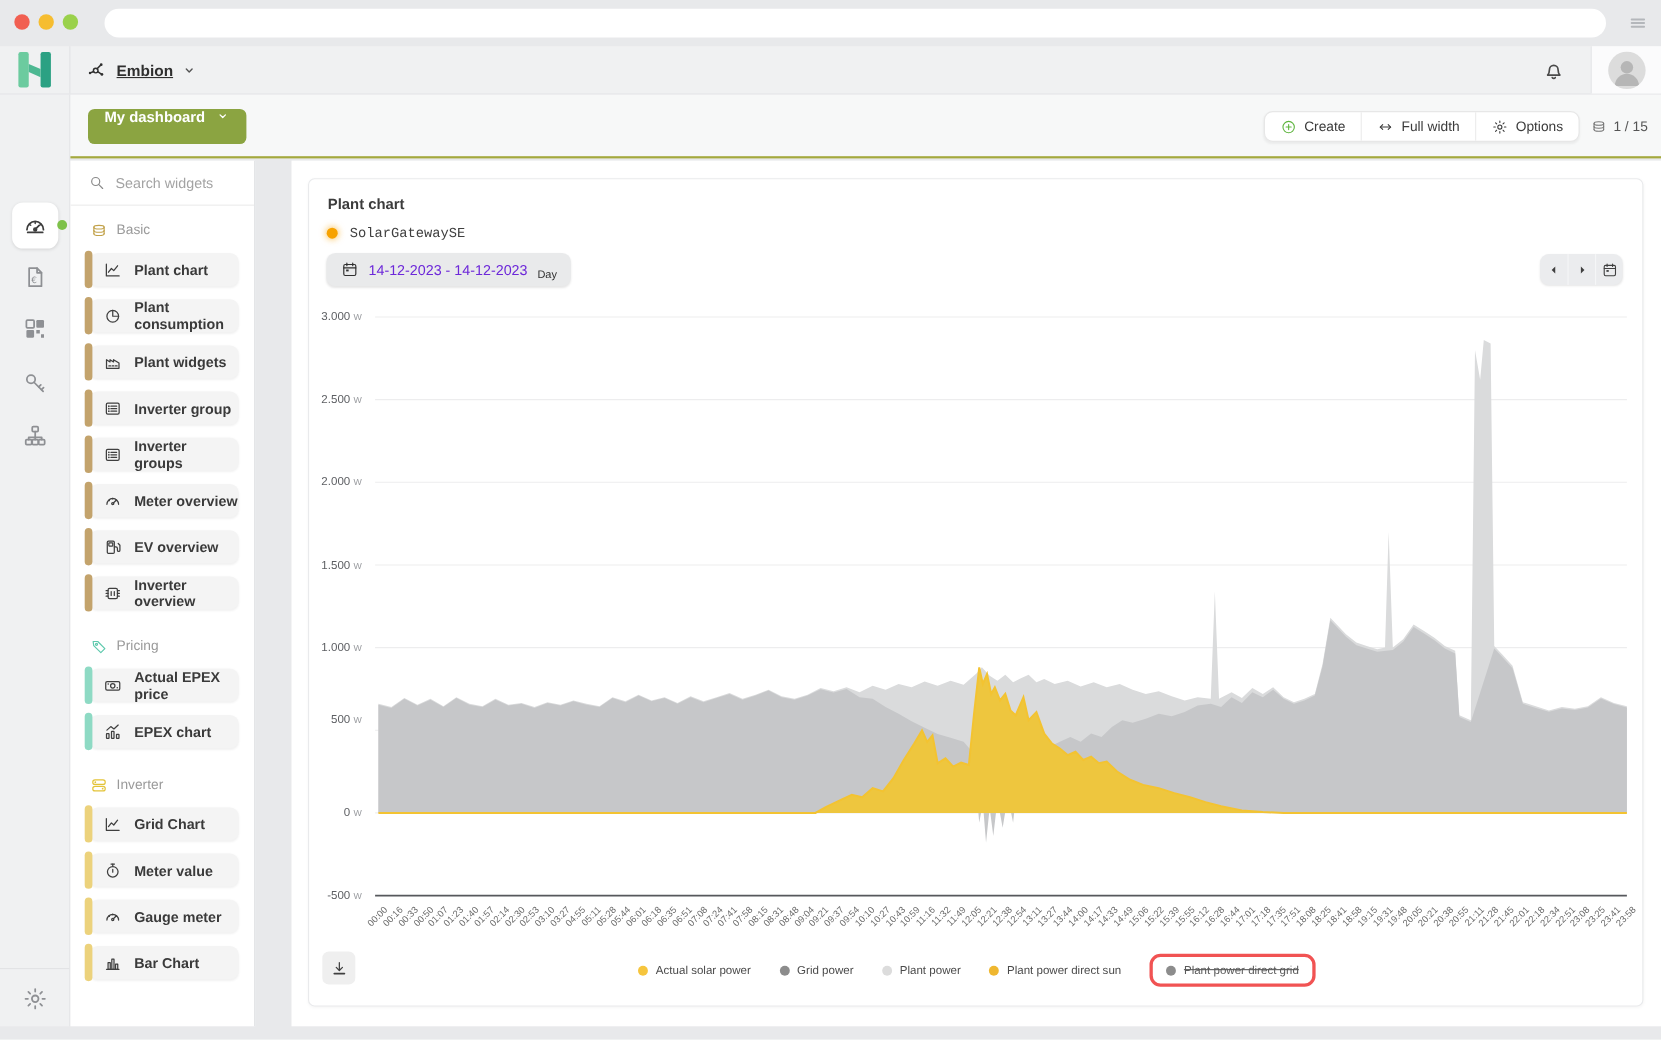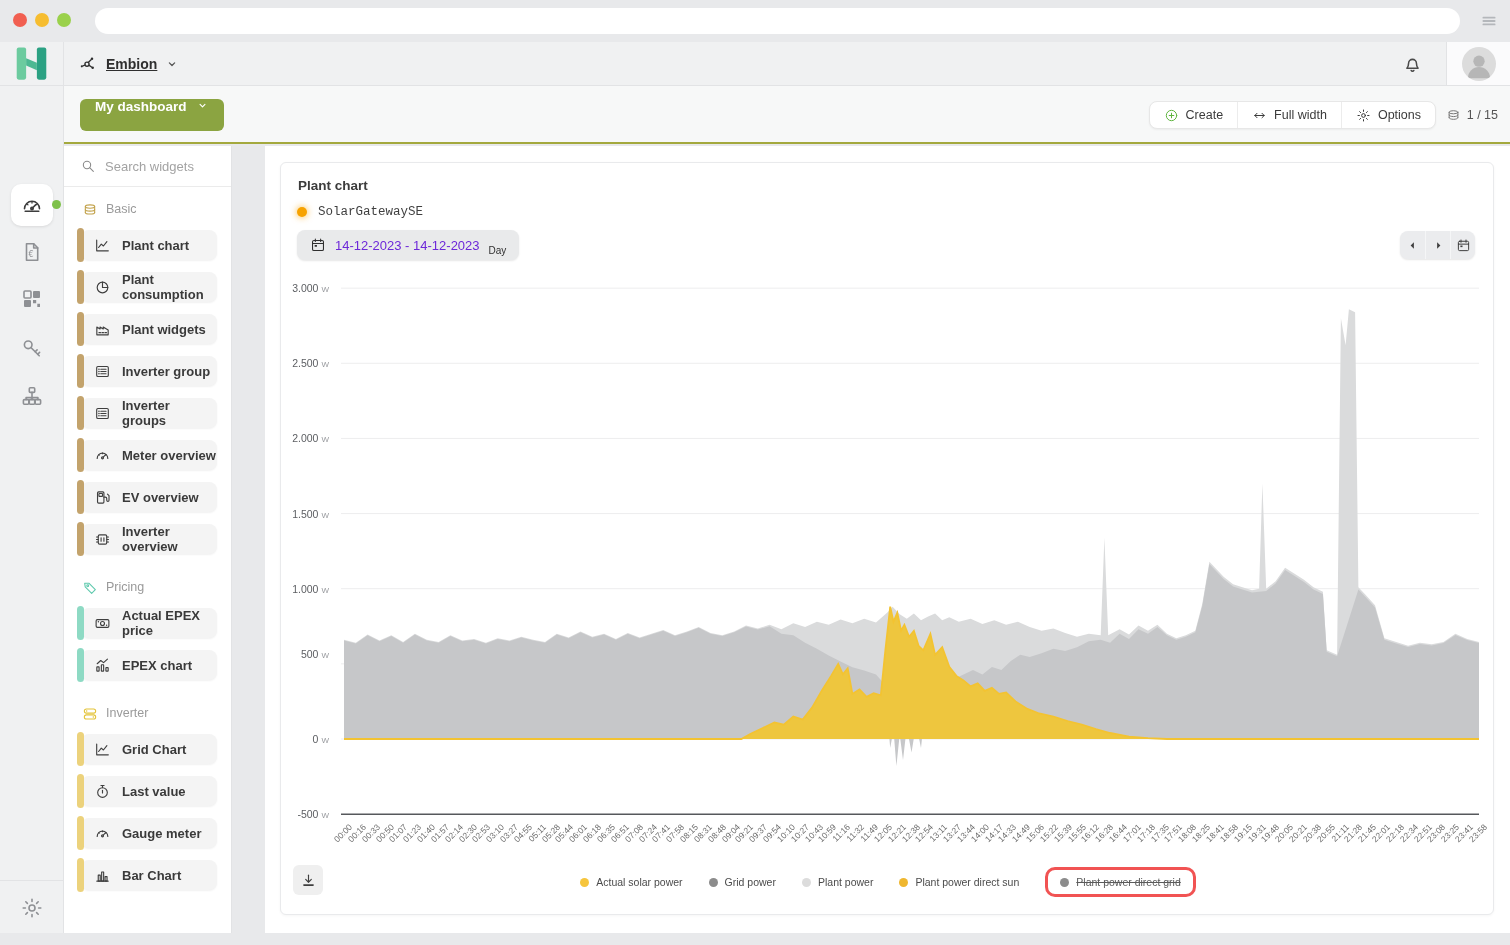--- a/index.html
+++ b/index.html
@@ -414,21 +414,21 @@
         </div>
         <div class="wcard" style="--accent: #ecd27c;">
           <span class="ic">
             <svg viewBox="0 0 24 24" fill="none" stroke="currentColor" stroke-width="1.6" stroke-linecap="round" stroke-linejoin="round">
               <circle cx="12" cy="13.5" r="6.8"></circle>
               <path d="M12 10.5v3.5"></path>
               <path d="M9.8 3.5h4.4"></path>
               <path d="M12 3.5v3"></path>
             </svg>
           </span>
-          <span class="lbl">Last value</span>
+          <span class="lbl">Meter value</span>
         </div>
         <div class="wcard" style="--accent: #ecd27c;">
           <span class="ic">
             <svg viewBox="0 0 24 24" fill="none" stroke="currentColor" stroke-width="1.6" stroke-linecap="round" stroke-linejoin="round">
               <path d="M4.5 16.2a7.5 7.5 0 1 1 15 0"></path>
               <circle cx="12" cy="15.3" r="1.4"></circle>
               <path d="M13.1 14.2l3.3-3.3"></path>
               <path d="M7 11l.9.6M12 8.4v1.3M17 11l-.9.6" stroke-width="1.3"></path>
             </svg>
           </span>

